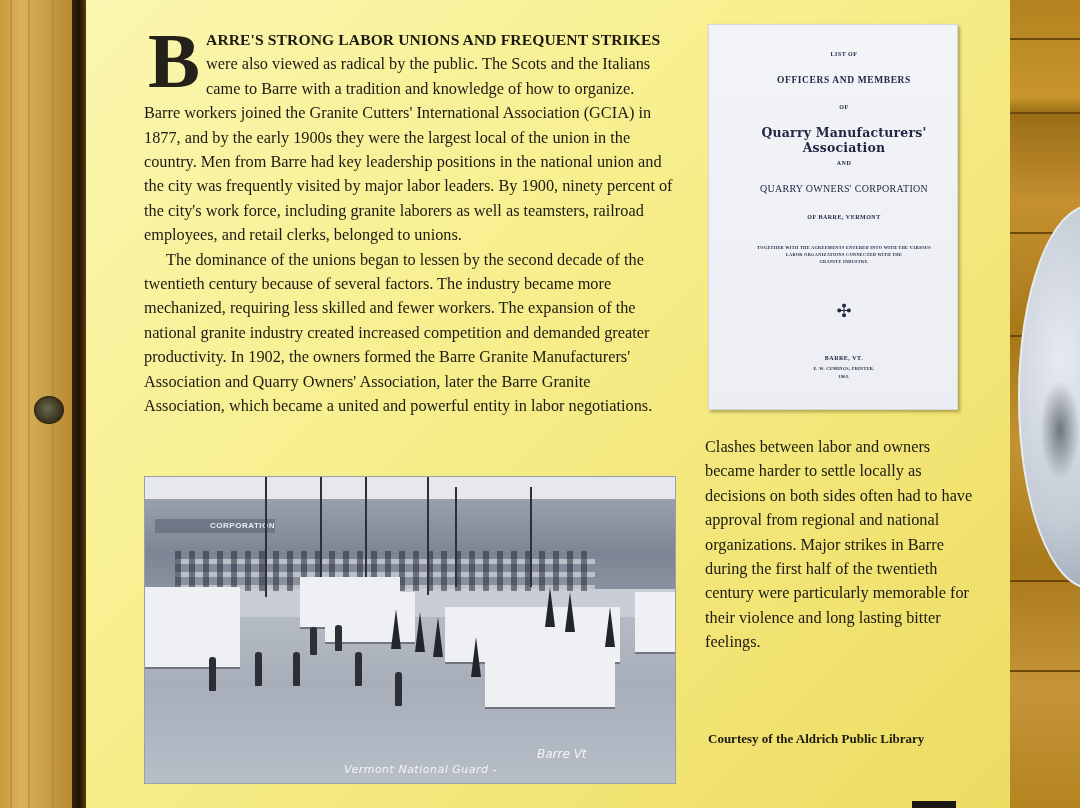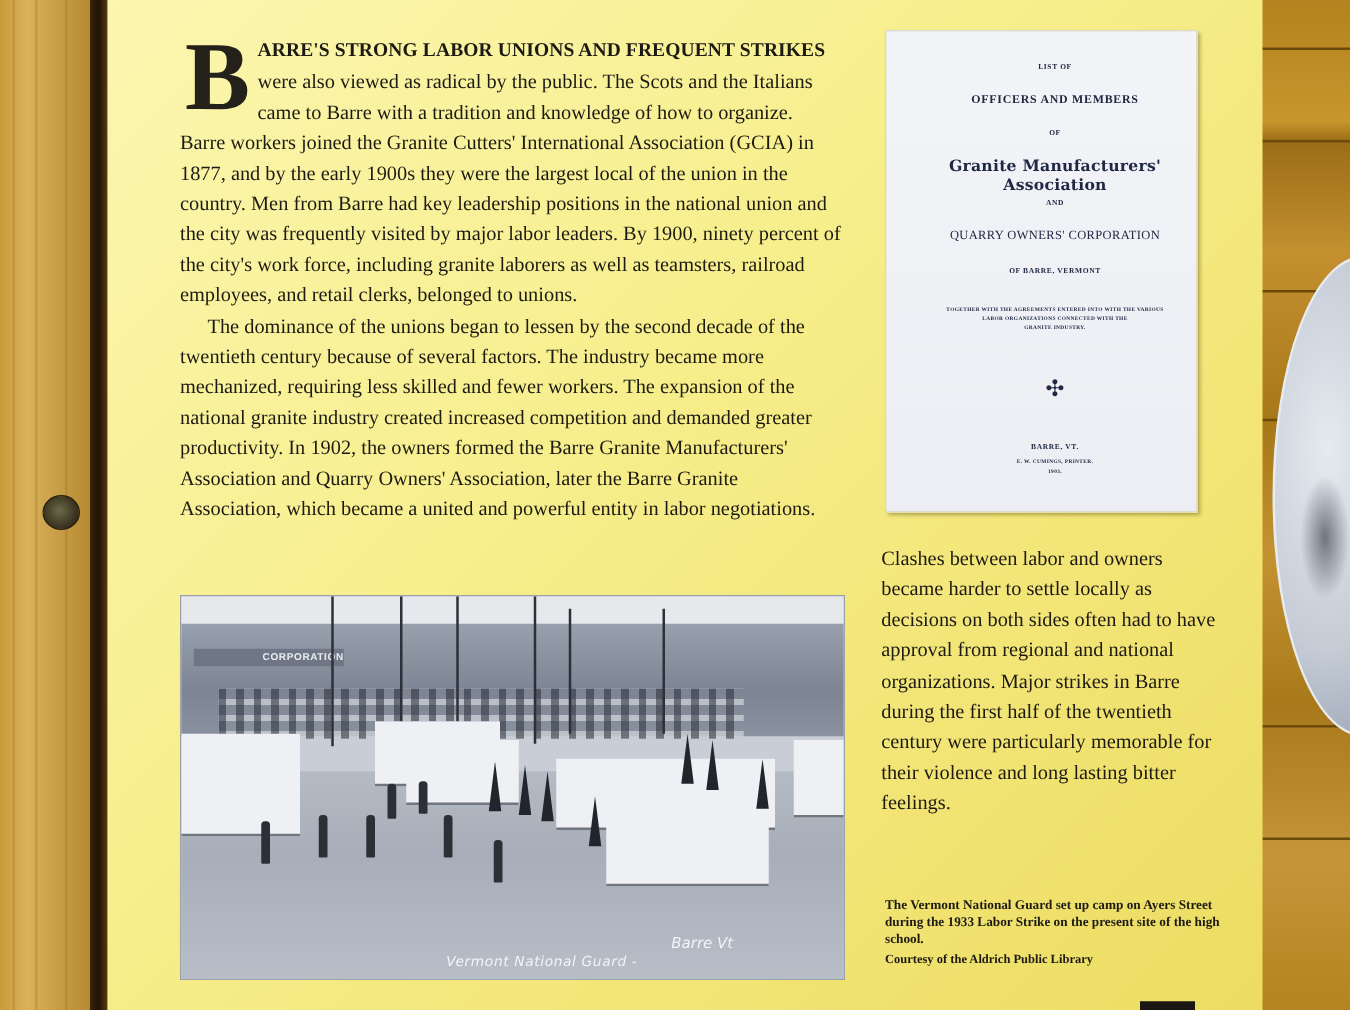--- a/index.html
+++ b/index.html
@@ -117,21 +117,21 @@
   }
   .photo .tent-dark {
     position: absolute; width: 0; height: 0;
     border-left: 5px solid transparent; border-right: 5px solid transparent;
     border-bottom: 40px solid #22252b;
   }
   .photo .soldier {
     position: absolute; width: 7px; height: 34px; background: #2c2f36; border-radius: 3px 3px 1px 1px;
   }
   .photo .caption-ink {
-    position: absolute; left: 212px; top: 286px; color: #f2f4f7;
+    position: absolute; left: 199px; top: 286px; color: #f2f4f7;
     font-family: "DejaVu Sans", sans-serif; font-style: italic; font-size: 11px; letter-spacing: 0.5px;
   }
   .photo .caption-ink2 {
     position: absolute; left: 392px; top: 270px; color: #f2f4f7;
     font-family: "DejaVu Sans", sans-serif; font-style: italic; font-size: 12px;
   }
   .photo .caption-ink3 {
     position: absolute; left: 408px; top: 290px; color: #f2f4f7;
     font-family: "DejaVu Sans", sans-serif; font-style: italic; font-size: 8px; margin-top: 26px;
   }
@@ -140,21 +140,21 @@
   .side-text {
     position: absolute; left: 705px; top: 435px; width: 270px;
     font-family: "Liberation Serif", serif;
     font-size: 16.3px; line-height: 24.4px; color: #1c1a12;
   }
   .photo-caption {
     position: absolute; left: 708px; top: 718px; width: 270px;
     font-family: "Liberation Serif", serif; color: #1c1a12;
   }
   .photo-caption .cap-main { font-size: 10.6px; line-height: 13.5px; font-weight: bold; }
-  .photo-caption .cap-credit { font-size: 10px; font-weight: bold; margin-top: 3px; }
+  .photo-caption .cap-credit { font-size: 13px; font-weight: bold; margin-top: 13px; }
 
   .bottom-tab {
     position: absolute; left: 912px; top: 801px; width: 44px; height: 7px; background: #1a1712;
   }
 </style>
 </head>
 <body>
 
 <div class="wood-left">
   <div class="grain" style="left:10px"></div>
@@ -181,21 +181,21 @@
   <p>
     <span class="dropcap">B</span><span class="lead-caps">ARRE'S STRONG LABOR UNIONS AND FREQUENT STRIKES</span><span> were also viewed as radical by the public. The Scots and the Italians came to Barre with a tradition and knowledge of how to organize. Barre workers joined the Granite Cutters' International Association (GCIA) in 1877, and by the early 1900s they were the largest local of the union in the country. Men from Barre had key leadership positions in the national union and the city was frequently visited by major labor leaders. By 1900, ninety percent of the city's work force, including granite laborers as well as teamsters, railroad employees, and retail clerks, belonged to unions.</span>
   </p>
   <p class="indent">The dominance of the unions began to lessen by the second decade of the twentieth century because of several factors. The industry became more mechanized, requiring less skilled and fewer workers. The expansion of the national granite industry created increased competition and demanded greater productivity. In 1902, the owners formed the Barre Granite Manufacturers' Association and Quarry Owners' Association, later the Barre Granite Association, which became a united and powerful entity in labor negotiations.</p>
 </div>
 
 <div class="booklet">
   <div class="b-line b-small" style="top:26px">LIST OF</div>
   <div class="b-line b-officers" style="top:50px">OFFICERS AND MEMBERS</div>
   <div class="b-line b-small" style="top:79px">OF</div>
-  <div class="b-line b-gothic" style="top:100px">Granite Manufacturers' Association</div>
+  <div class="b-line b-gothic" style="top:100px">Quarry Manufacturers' Association</div>
   <div class="b-line b-small" style="top:135px">AND</div>
   <div class="b-line b-quarry" style="top:158px">QUARRY OWNERS' CORPORATION</div>
   <div class="b-line b-small" style="top:189px">OF BARRE, VERMONT</div>
   <div class="b-line b-tiny" style="top:219px">TOGETHER WITH THE AGREEMENTS ENTERED INTO WITH THE VARIOUS</div>
   <div class="b-line b-tiny" style="top:226px">LABOR ORGANIZATIONS CONNECTED WITH THE</div>
   <div class="b-line b-tiny" style="top:233px">GRANITE INDUSTRY.</div>
   <div class="b-line b-ornament" style="top:275px">✣</div>
   <div class="b-line b-small" style="top:330px">BARRE, VT.</div>
   <div class="b-line b-tiny" style="top:340px">E. W. CUMINGS, PRINTER.</div>
   <div class="b-line b-tiny" style="top:348px">1903.</div>
@@ -237,17 +237,16 @@
   <div class="soldier" style="left:165px; top:150px; height:28px;"></div>
   <div class="soldier" style="left:190px; top:148px; height:26px;"></div>
   <div class="caption-ink">Vermont National Guard -</div>
   <div class="caption-ink2">Barre Vt</div>
   <div class="caption-ink3">1933</div>
 </div>
 
 <div class="side-text">Clashes between labor and owners became harder to settle locally as decisions on both sides often had to have approval from regional and national organizations. Major strikes in Barre during the first half of the twentieth century were particularly memorable for their violence and long lasting bitter feelings.</div>
 
 <div class="photo-caption">
-  <div class="cap-main">The Vermont National Guard set up camp on Ayers Street during the 1933 Labor Strike on the present site of the high school.</div>
   <div class="cap-credit">Courtesy of the Aldrich Public Library</div>
 </div>
 
 <div class="bottom-tab"></div>
 
 </body></html>

